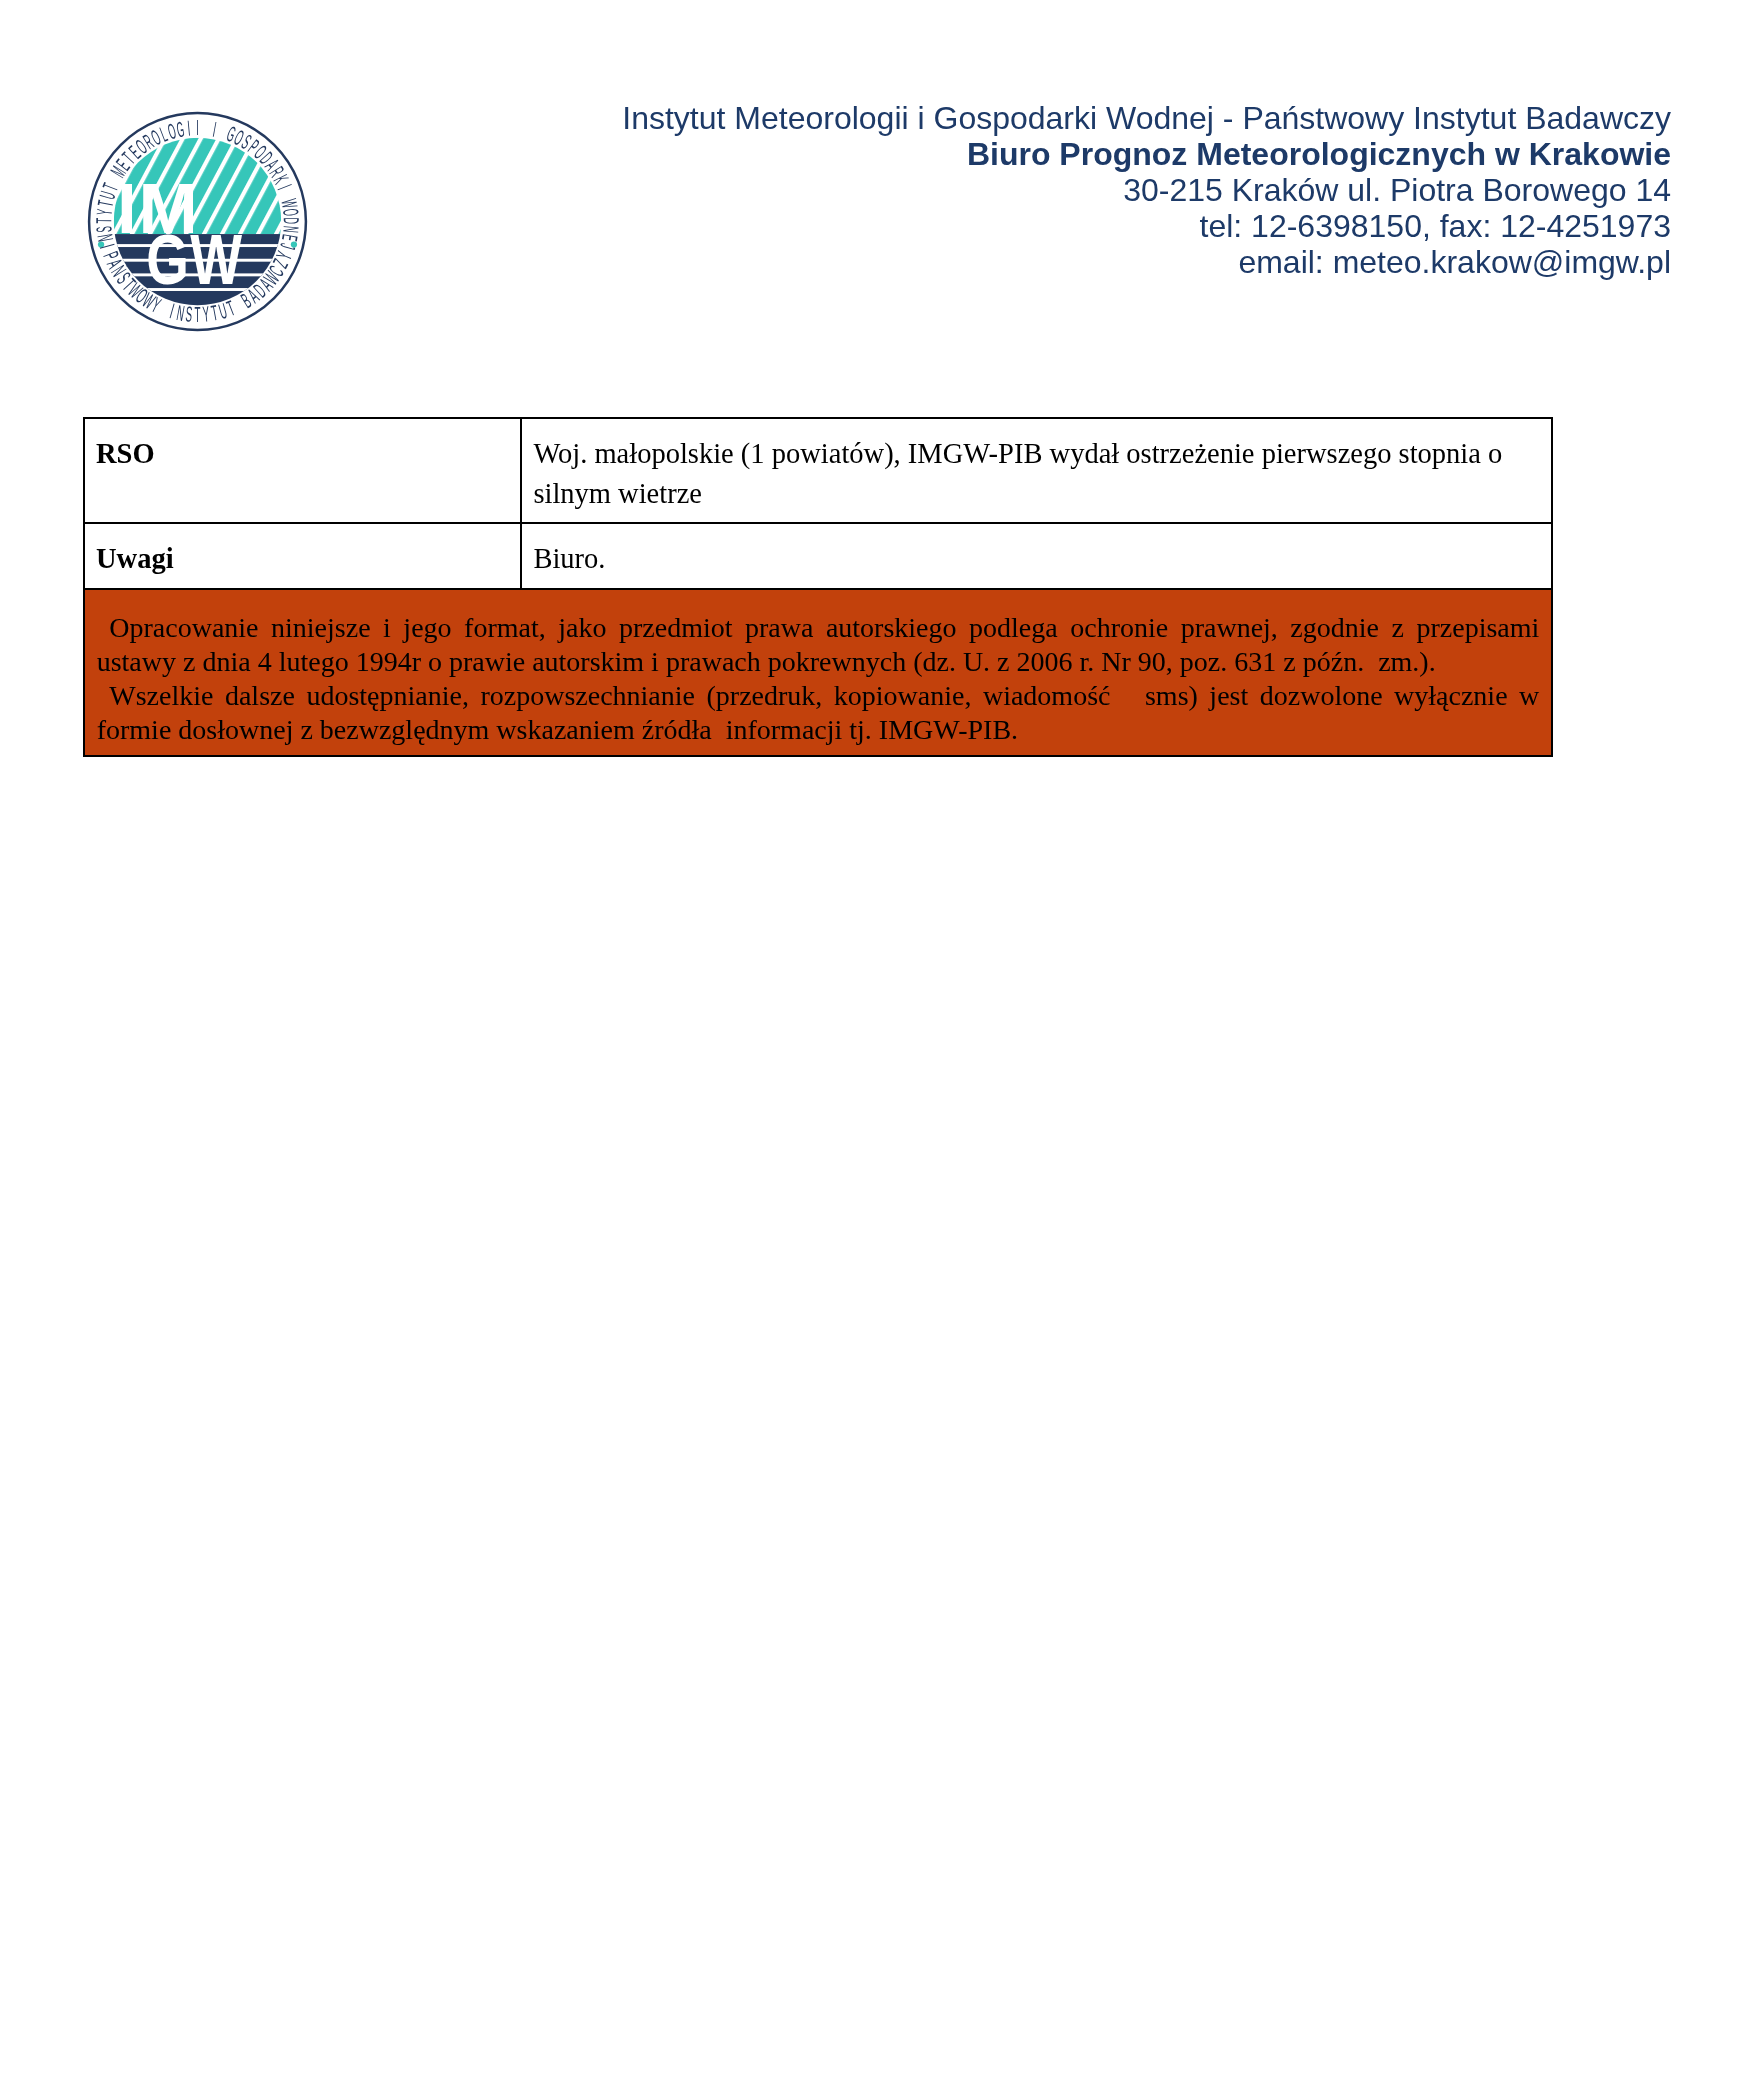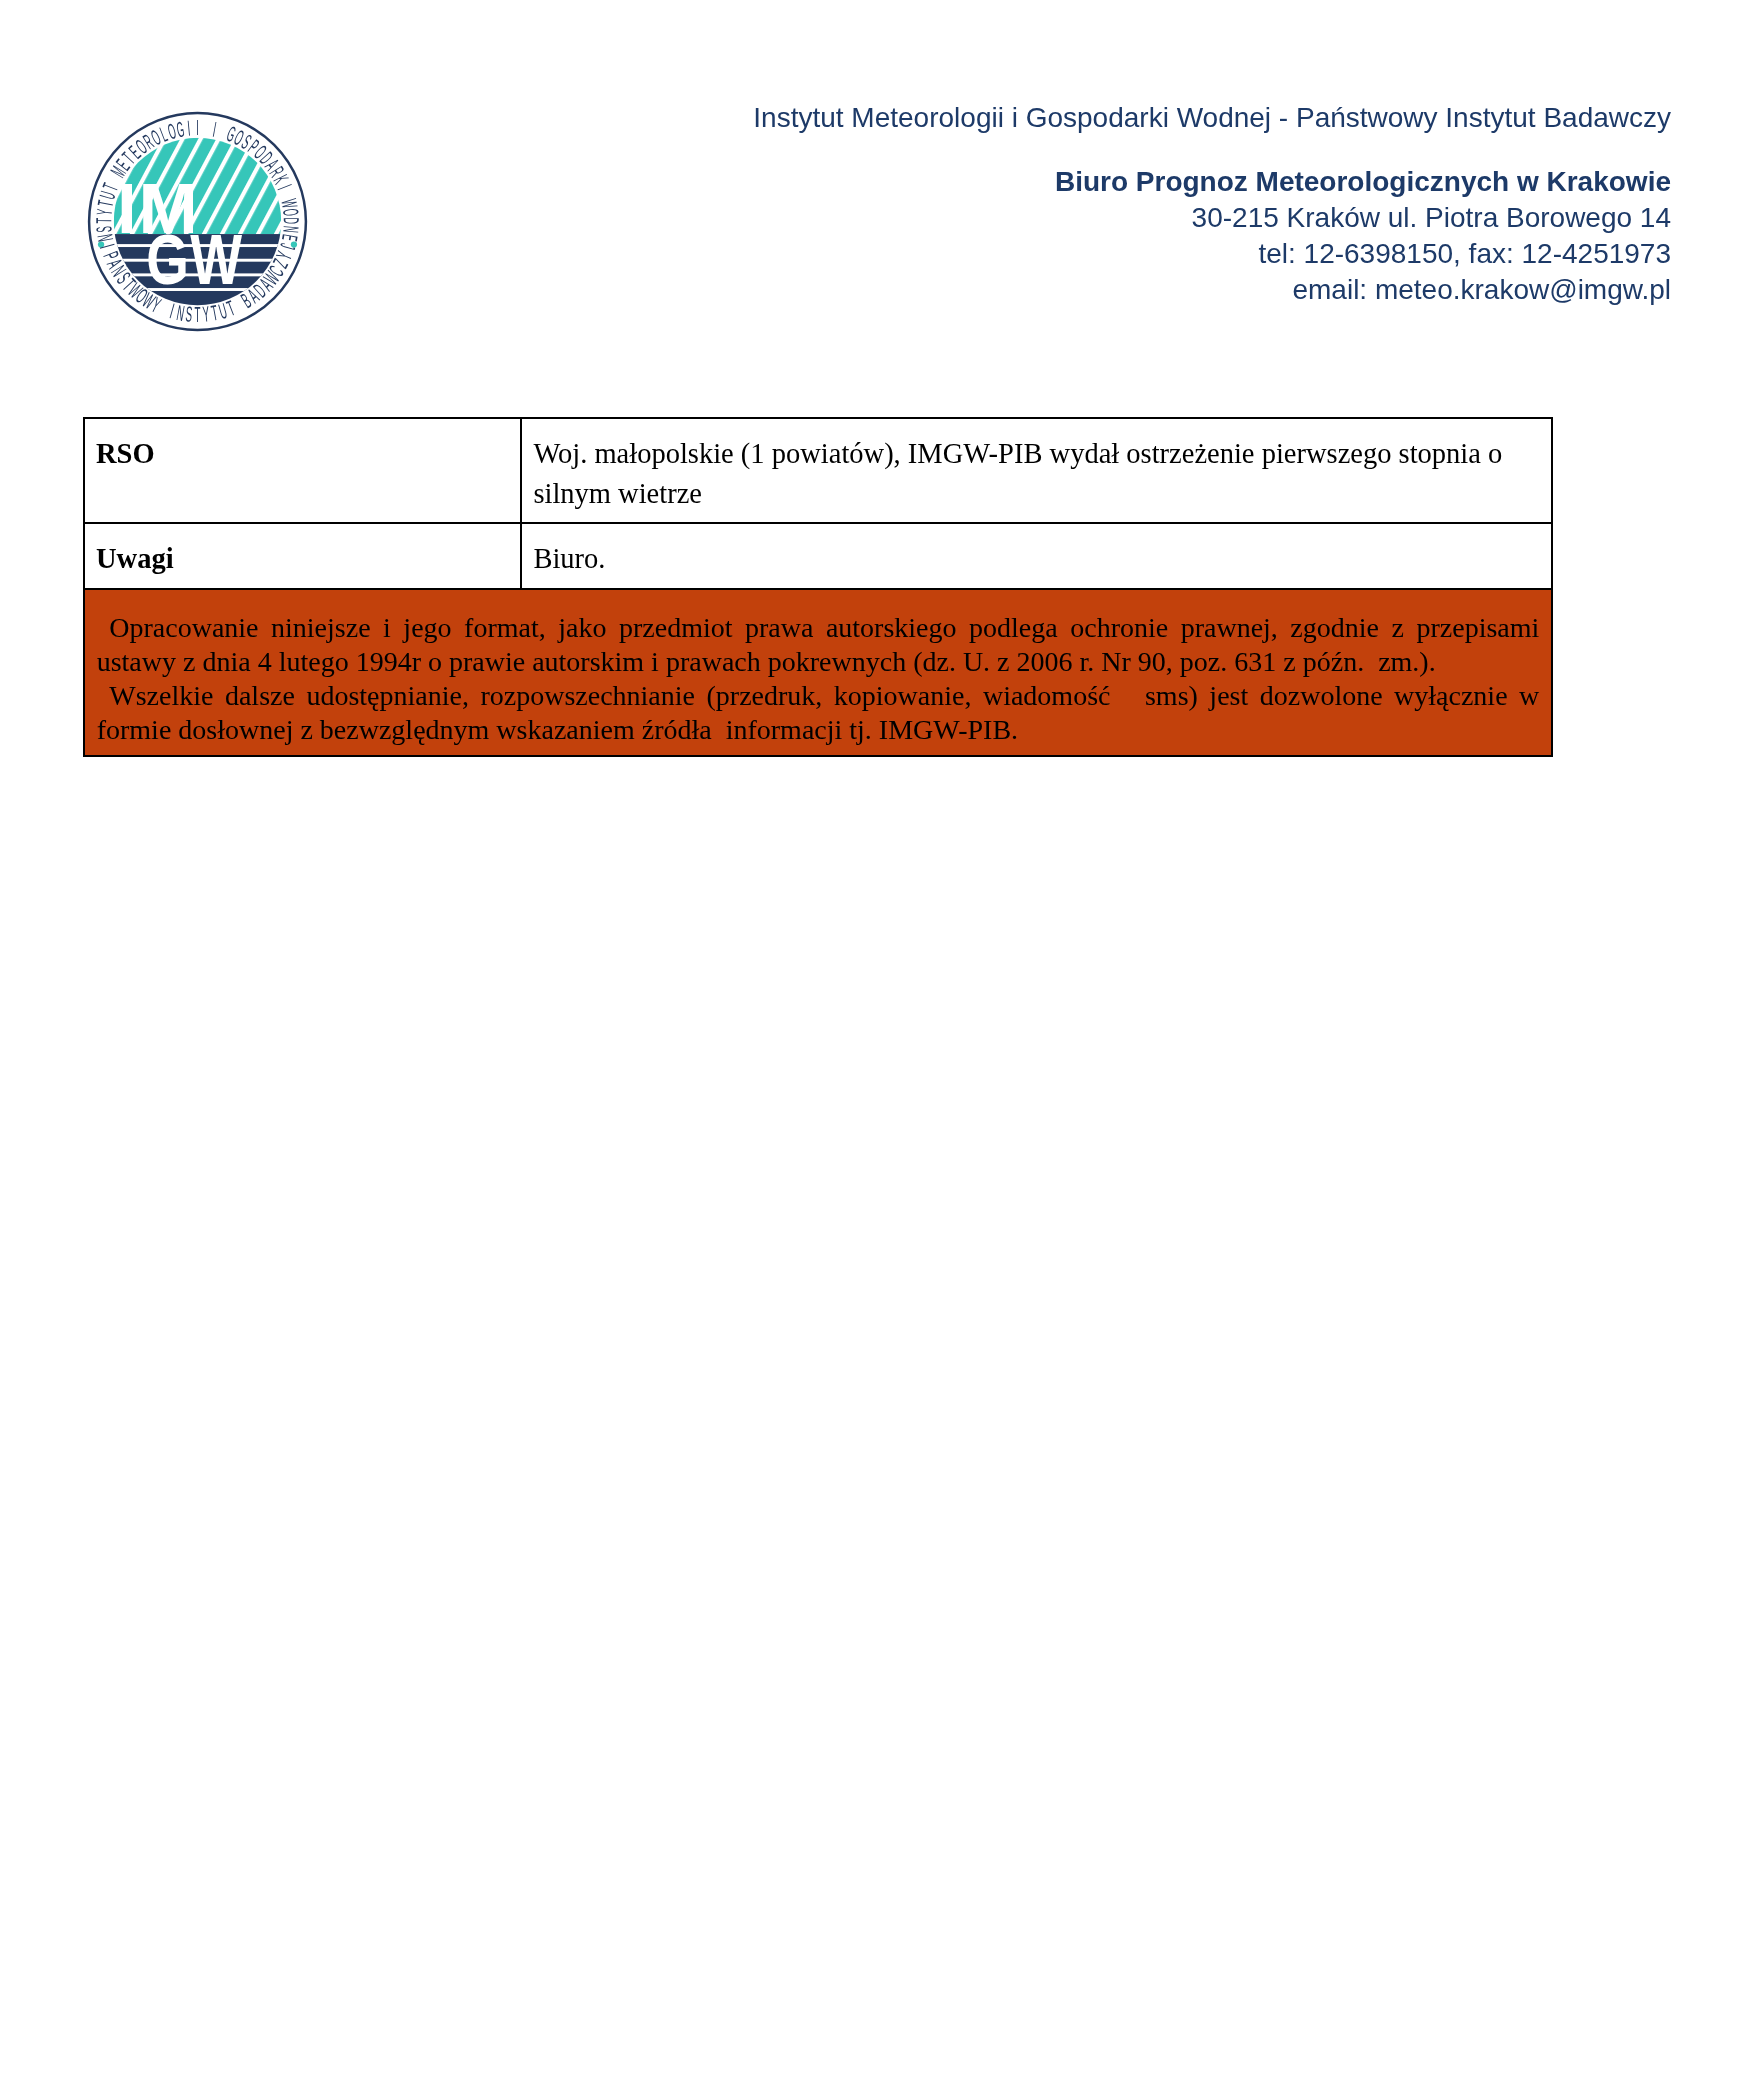--- a/index.html
+++ b/index.html
@@ -21,27 +21,27 @@
     height: 221px;
   }
   .logo .ringchar { font-family: "Liberation Sans", sans-serif; }
 
   
   .header {
     position: absolute;
     top: 100px;
     right: 83px;
     text-align: right;
-    font-size: 28px;
+    font-size: 32px;
     line-height: 36px;
     color: #1d3a68;
     white-space: nowrap;
   }
   .header .hline { display: block; }
-  .header .bold { font-weight: bold; margin-top: 28px; }
+  .header .bold { font-weight: bold; }
 
   
   .doc-table {
     position: absolute;
     left: 83px;
     top: 417px;
     width: 1470px;
     border-collapse: collapse;
     table-layout: fixed;
     font-family: "Liberation Serif", serif;

